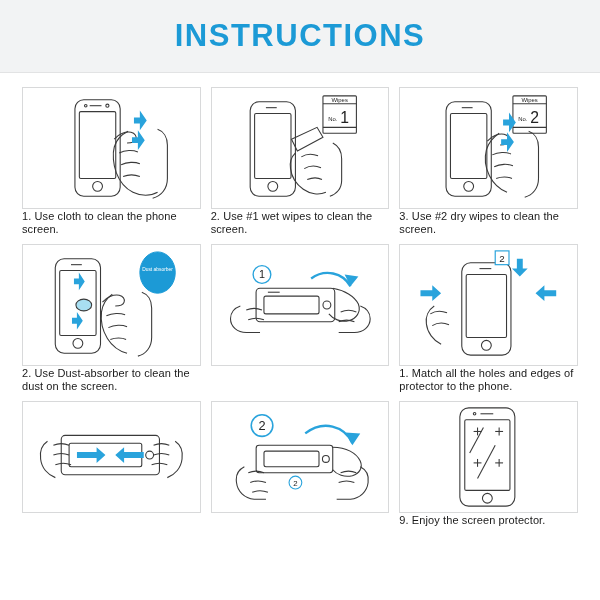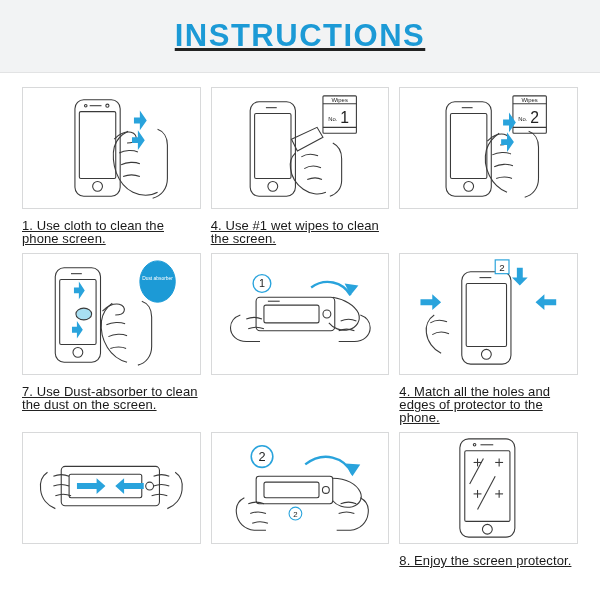--- a/index.html
+++ b/index.html
@@ -13,21 +13,20 @@
     font-family: "Liberation Sans", sans-serif;
     color: #222;
     overflow: hidden;
   }
   #page {
     position: relative;
     width: 600px;
     height: 600px;
     background: #ffffff;
     box-sizing: border-box;
-    text-decoration: underline;
   }
   
   .header {
     height: 72px;
     background: #f2f3f4;
     display: flex;
     align-items: center;
     justify-content: center;
     border-bottom: 1px solid #e2e3e4;
   }
@@ -56,24 +55,24 @@
   .panel {
     width: 100%;
     height: 122px;
     border: 1px solid #d8d9da;
     background: #fff;
     box-sizing: border-box;
     position: relative;
     overflow: hidden;
   }
   .caption {
-    font-size: 13px;
+    font-size: 11px;
     line-height: 13px;
     color: #1a1a1a;
-    margin-top: 10px;
+    margin-top: 1px;
     margin-bottom: 2px;
     letter-spacing: 0.1px;
   }
   .row3 .panel { height: 112px; }
   svg { display: block; }
 </style>
 </head>
 <body>
 
 <div id="page">
@@ -129,21 +128,21 @@
             <path d="M86 70 c5 -3 12 -3 17 -1"></path>
             <path d="M89 82 c5 -3 12 -3 17 -1"></path>
             <path d="M92 93 c5 -2 11 -2 15 0"></path>
             <path d="M118 56 c6 3 9 9 9 16 v22 c0 8 -5 14 -12 16"></path>
           </g>
           <text x="125" y="14" font-family="Liberation Sans, sans-serif" font-size="6" fill="#222" text-anchor="middle">Wipes</text>
           <text x="118" y="34" font-family="Liberation Sans, sans-serif" font-size="6" fill="#222" text-anchor="middle">No.</text>
           <text x="130" y="36" font-family="Liberation Sans, sans-serif" font-size="16" fill="#222" text-anchor="middle">1</text>
         </svg>
       </div>
-      <div class="caption">4. Use #1 wet wipes to clean the screen.</div>
+      <div class="caption">2. Use #1 wet wipes to clean the screen.</div>
     </div>
 
     <div class="cell">
       <div class="panel">
         <svg width="100%" height="100%" viewBox="0 0 170 122">
           <g fill="none" stroke="#3a3a3a" stroke-width="1.1">
             <rect x="42" y="14" width="46" height="96" rx="9"></rect>
             <rect x="46.5" y="26" width="37" height="66" rx="1.5"></rect>
             <circle cx="65" cy="100" r="5"></circle>
             <line x1="58" y1="20" x2="69" y2="20"></line>
@@ -159,20 +158,21 @@
           </g>
           <g fill="#29a3dc">
             <path d="M100 32 l6 0 l0 -7 l7 10 l-7 10 l0 -7 l-6 0 z"></path>
             <path d="M104 58 l6 0 l0 7 l7 -10 l-7 -10 l0 7 l-6 0 z" transform="translate(-6,0)"></path>
           </g>
           <text x="127" y="14" font-family="Liberation Sans, sans-serif" font-size="6" fill="#222" text-anchor="middle">Wipes</text>
           <text x="120" y="34" font-family="Liberation Sans, sans-serif" font-size="6" fill="#222" text-anchor="middle">No.</text>
           <text x="132" y="36" font-family="Liberation Sans, sans-serif" font-size="16" fill="#222" text-anchor="middle">2</text>
         </svg>
       </div>
+      <div class="caption">3. Use #2 dry wipes to clean the screen.</div>
     </div>
 
     <div class="cell">
       <div class="panel">
         <svg width="100%" height="100%" viewBox="0 0 170 122">
           <g fill="none" stroke="#3a3a3a" stroke-width="1.1">
             <rect x="28" y="14" width="46" height="96" rx="9"></rect>
             <rect x="32.5" y="26" width="37" height="66" rx="1.5"></rect>
             <circle cx="51" cy="100" r="5"></circle>
             <line x1="44" y1="20" x2="55" y2="20"></line>
@@ -190,21 +190,21 @@
           <g>
             <ellipse cx="132" cy="28" rx="18" ry="21" fill="#1c9ad6" stroke="#1c9ad6"></ellipse>
             <text x="132" y="26" font-family="Liberation Sans, sans-serif" font-size="5" fill="#ffffff" text-anchor="middle">Dust absorber</text>
           </g>
           <g fill="#29a3dc">
             <path d="M47 34 l5 0 l0 -6 l6 9 l-6 9 l0 -6 l-5 0 z"></path>
             <path d="M53 80 l5 0 l0 6 l6 -9 l-6 -9 l0 6 l-5 0 z" transform="translate(-8,0)"></path>
           </g>
         </svg>
       </div>
-      <div class="caption">7. Use Dust-absorber to clean the dust on the screen.</div>
+      <div class="caption">2. Use Dust-absorber to clean the dust on the screen.</div>
     </div>
 
     <div class="cell">
       <div class="panel">
         <svg width="100%" height="100%" viewBox="0 0 170 122">
           <g fill="none" stroke="#3a3a3a" stroke-width="1.1">
 
             <rect x="40" y="44" width="80" height="34" rx="4"></rect>
             <rect x="48" y="52" width="56" height="18" rx="2"></rect>
             <circle cx="112" cy="61" r="4"></circle>
@@ -253,21 +253,21 @@
             <path d="M154 46 l-12 0 l0 -5 l-9 8 l9 8 l0 -5 l12 0 z"></path>
             <path d="M120 14 l0 10 l5 0 l-8 8 l-8 -8 l5 0 l0 -10 z"></path>
           </g>
 
           <g>
             <rect x="92" y="6" width="14" height="14" fill="#ffffff" stroke="#29a3dc" stroke-width="1.2"></rect>
             <text x="99" y="17" font-family="Liberation Sans, sans-serif" font-size="10" fill="#222" text-anchor="middle">2</text>
           </g>
         </svg>
       </div>
-      <div class="caption">4. Match all the holes and edges of protector to the phone.</div>
+      <div class="caption">1. Match all the holes and edges of protector to the phone.</div>
     </div>
 
     <div class="cell row3">
       <div class="panel">
         <svg width="100%" height="100%" viewBox="0 0 170 112">
           <g fill="none" stroke="#3a3a3a" stroke-width="1.1">
             <rect x="34" y="34" width="100" height="40" rx="4"></rect>
             <rect x="42" y="42" width="74" height="24" rx="2"></rect>
             <circle cx="124" cy="54" r="4"></circle>
 
@@ -345,17 +345,17 @@
               <line x1="74" y1="26" x2="74" y2="34"></line>
             <line x1="92" y1="30" x2="100" y2="30"></line>
               <line x1="96" y1="26" x2="96" y2="34"></line>
             <line x1="70" y1="62" x2="78" y2="62"></line>
               <line x1="74" y1="58" x2="74" y2="66"></line>
             <line x1="92" y1="62" x2="100" y2="62"></line>
               <line x1="96" y1="58" x2="96" y2="66"></line>
           </g>
         </svg>
       </div>
-      <div class="caption">8. Enjoy the screen protector.</div>
+      <div class="caption">9. Enjoy the screen protector.</div>
     </div>
 
   </div>
 </div>
 
 </body></html>

